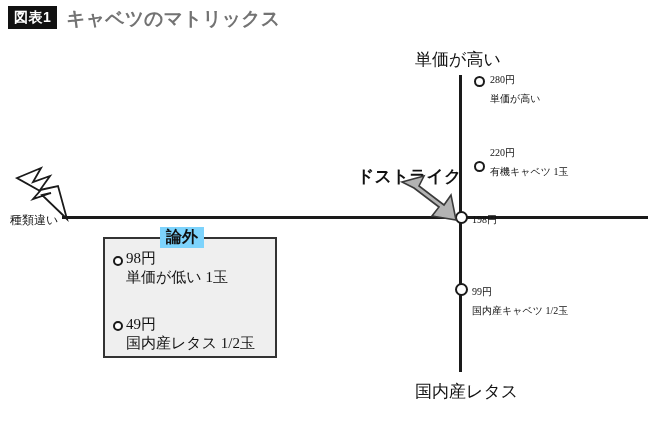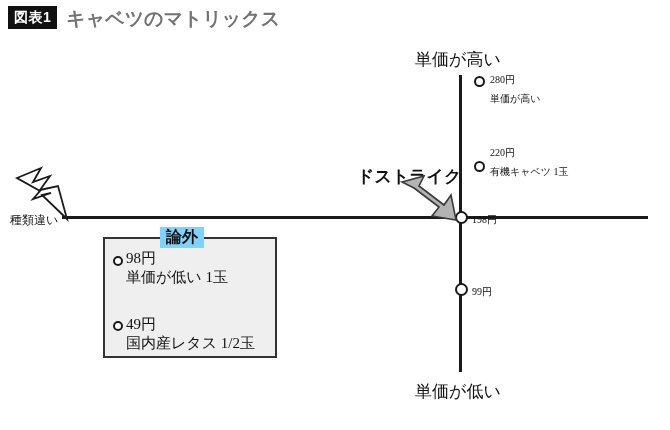--- a/index.html
+++ b/index.html
@@ -211,21 +211,21 @@
     <span class="fig-badge">図表1</span>
     <span class="fig-title">キャベツのマトリックス</span>
   </div>
 
   <div class="plane">
 
     <div class="axis-h"></div>
     <div class="axis-v"></div>
 
     <div class="axis-label axis-label-top">単価が高い</div>
-    <div class="axis-label axis-label-bottom">単価が低い</div>
+    <div class="axis-label axis-label-bottom">国内産レタス</div>
 
     <div class="point pt-280">
       <span class="marker"></span>
       <span class="point-text">
         <span>280円</span>
         <span class="sub">単価が高い</span>
       </span>
     </div>
 
     <div class="point pt-220">
@@ -240,20 +240,21 @@
       <span class="marker"></span>
       <span class="point-text">
         <span>198円</span>
       </span>
     </div>
 
     <div class="point pt-99">
       <span class="marker"></span>
       <span class="point-text">
         <span>99円</span>
+        <span class="sub">国内産キャベツ 1/2玉</span>
       </span>
     </div>
 
     <div class="dosutoraiku-label">ドストライク</div>
     <svg class="dosutoraiku-arrow" viewBox="0 0 70 52">
       <polygon points="4,10 26,4 21,14 46,33 53,23 58,48 34,44 41,35 16,16" fill="#b3b3b3" stroke="#3a3a3a" stroke-width="1.6" stroke-linejoin="miter"></polygon>
     </svg>
 
     <svg class="bolt" viewBox="0 0 62 56">
       <polygon points="5,12 29,2 21,16 38,10 28,24 46,20 55,53 30,29 39,27 21,33 28,25" fill="#ffffff" stroke="#1a1a1a" stroke-width="1.8" stroke-linejoin="miter"></polygon>

